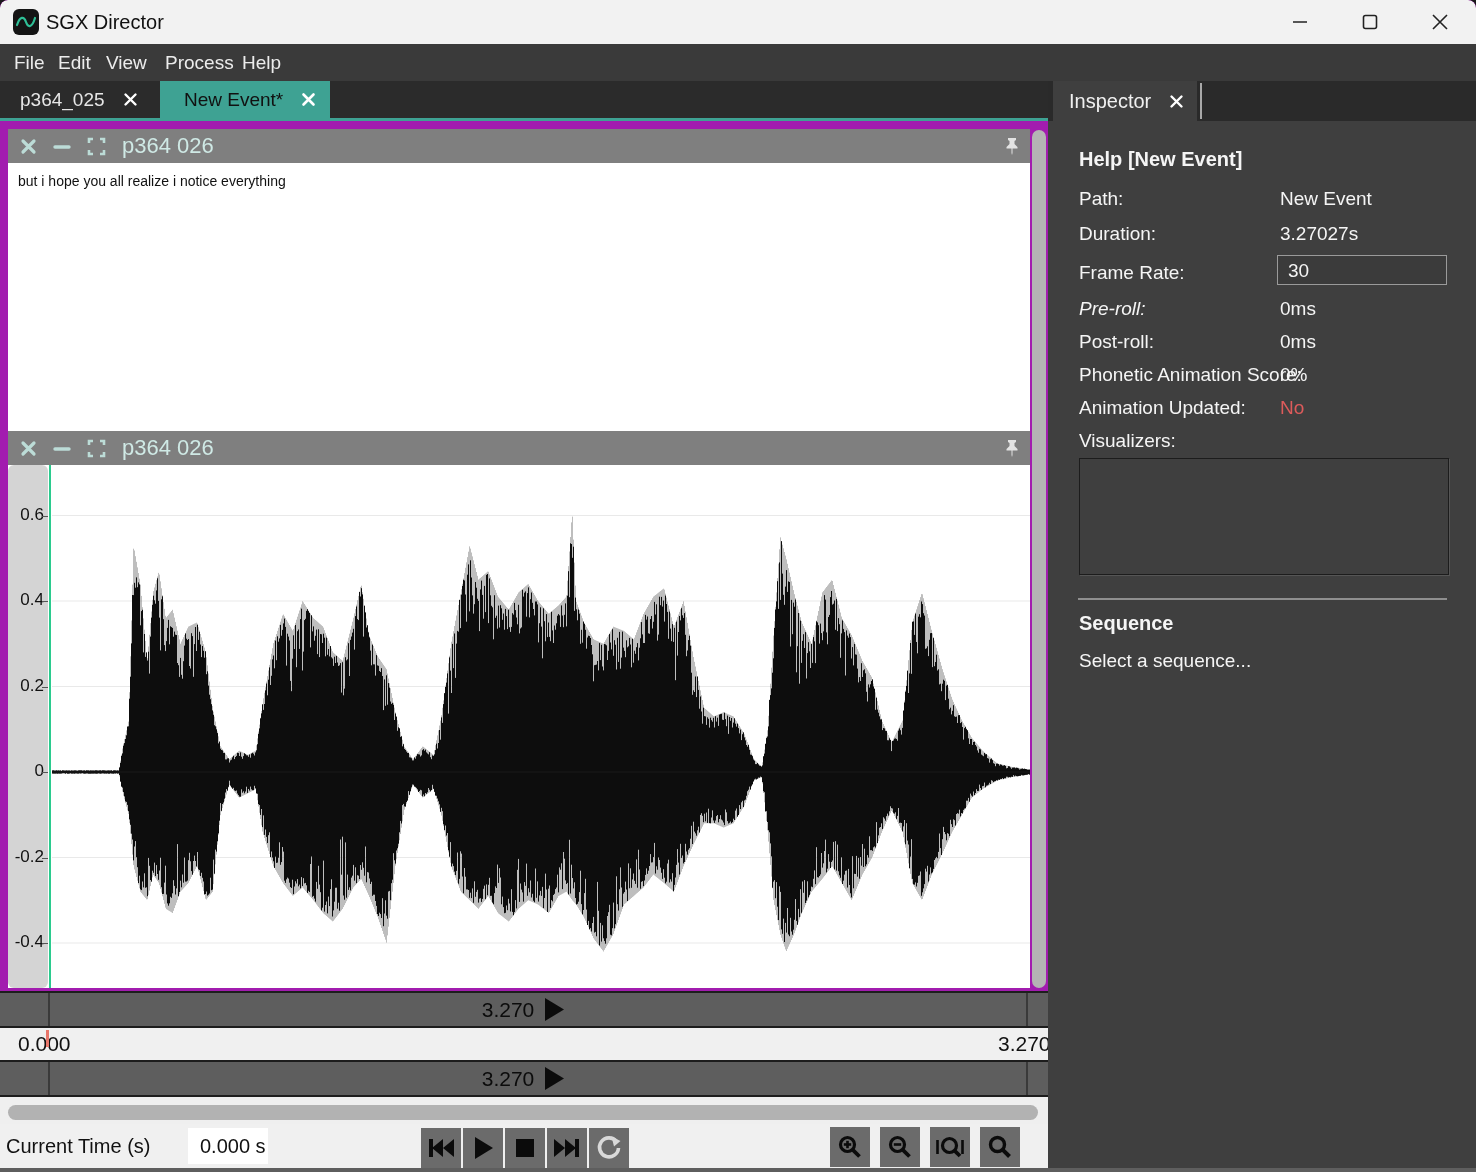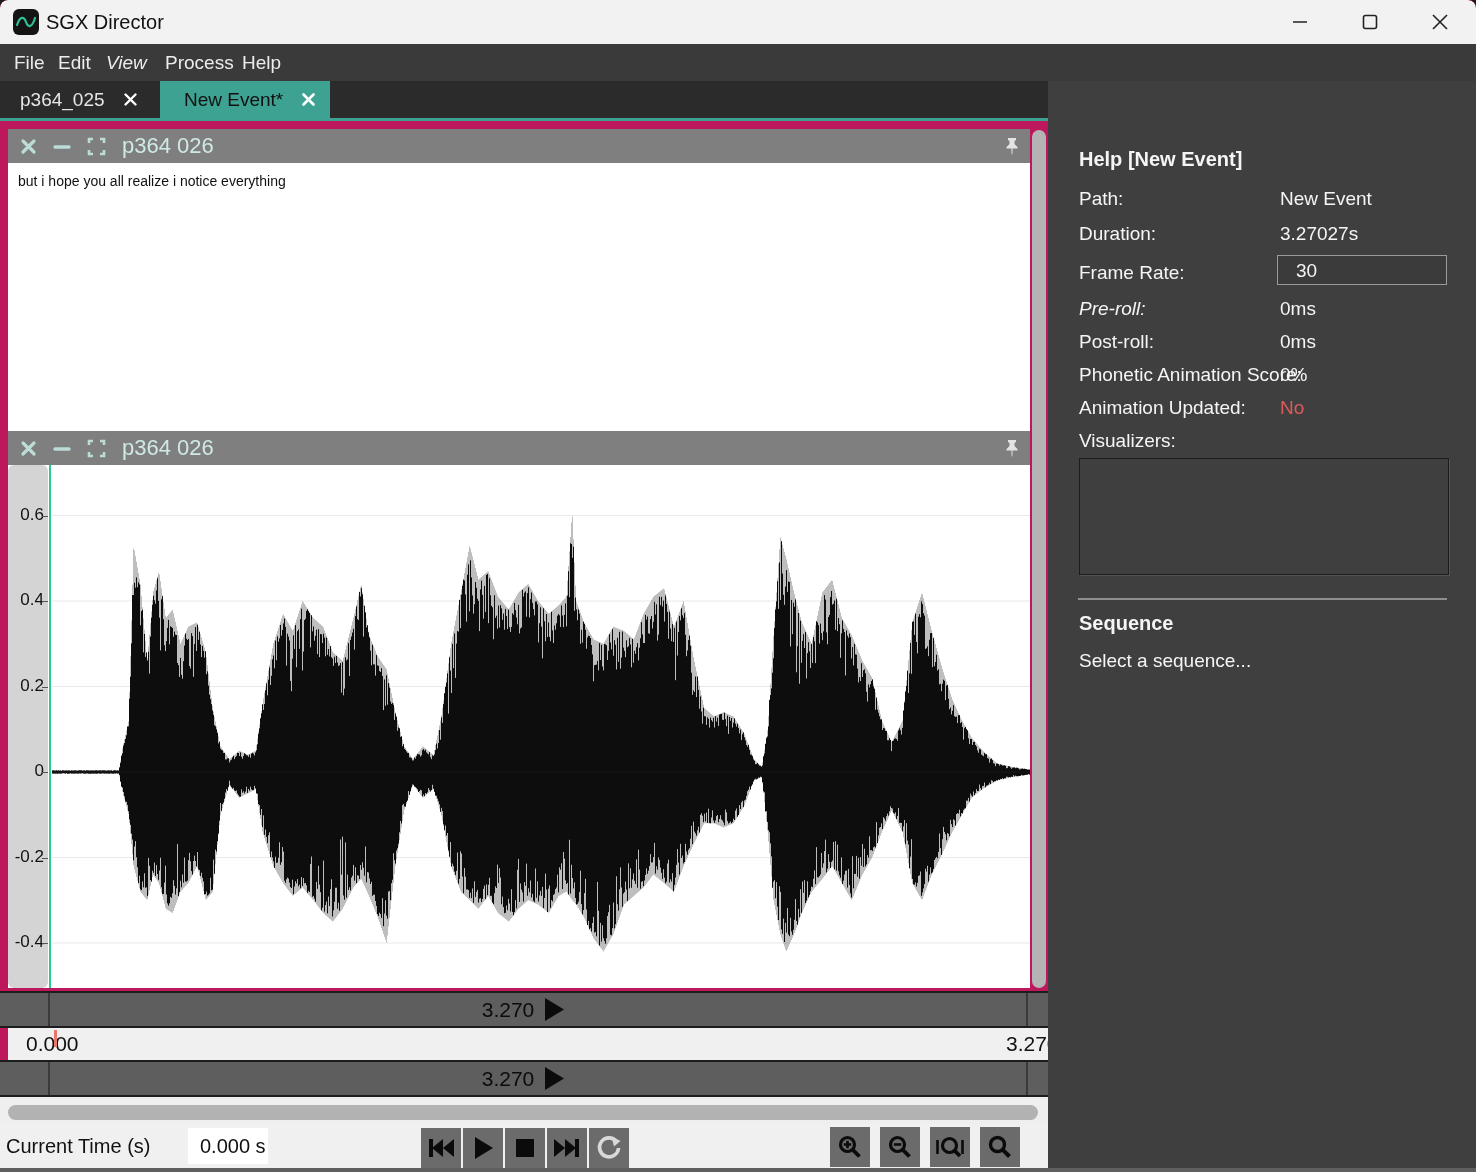--- a/index.html
+++ b/index.html
@@ -1,16 +1,16 @@
 <!DOCTYPE html>
 <html><head>
 <meta charset="utf-8">
 <style>
   html,body{margin:0;padding:0;background:#1a1a1a;font-family:"Liberation Sans",sans-serif;}
-  .window{position:relative;width:1476px;height:1172px;background:#be185d;border-radius:8px 8px 0 0;overflow:hidden;}
+  .window{position:relative;width:1476px;height:1172px;background:#a21caf;border-radius:8px 8px 0 0;overflow:hidden;}
   
   .titlebar{position:absolute;left:0;top:0;width:1476px;height:44px;background:#f2f2f2;border-radius:8px 8px 0 0;}
   .appicon{position:absolute;left:13px;top:9px;width:26px;height:26px;background:#141414;border-radius:6px;}
   .apptitle{position:absolute;left:46px;top:0;height:44px;line-height:44px;font-size:20px;color:#111;}
   .winbtn{position:absolute;top:0;width:46px;height:44px;display:flex;align-items:center;justify-content:center;}
   
   .menubar{position:absolute;left:0;top:44px;width:1476px;height:37px;background:#3a3a3a;}
   .menuitem{position:absolute;top:0;height:37px;line-height:37px;font-size:19px;color:#ececec;}
   
   .tabbar{position:absolute;left:0;top:81px;width:1048px;height:37px;background:#2b2b2b;}
@@ -40,42 +40,42 @@
   .plot{position:absolute;left:44px;top:0;width:978px;height:523px;}
   
   .vscroll{position:absolute;left:1032px;top:130px;width:14px;height:858px;background:#b4b4b4;border-radius:7px;}
   .hscrollrow{position:absolute;left:0;top:1097px;width:1048px;height:27px;background:#efefef;}
   .hscroll{position:absolute;left:8px;top:8px;width:1030px;height:15px;background:#b2b2b2;border-radius:8px;}
   
   .rangebar{position:absolute;left:0;width:1048px;height:37px;background:#5e5e5e;border-top:2px solid #1d1d1d;border-bottom:2px solid #1d1d1d;box-sizing:border-box;display:flex;align-items:center;justify-content:center;gap:8px;}
   .bar1{top:991px;} .bar2{top:1060px;}
   .rb-handle{position:absolute;top:0;width:2px;height:33px;background:#3a3a3a;}
   .rb-label{font-size:21px;color:#0b0b0b;}
-  .ruler{position:absolute;left:8px;top:1028px;width:1175px;height:32px;background:#f0f0f0;overflow:hidden;}
+  .ruler{position:absolute;left:0;top:1028px;width:1175px;height:32px;background:#f0f0f0;overflow:hidden;}
   .ruler .start{position:absolute;left:18px;top:0;height:32px;line-height:32px;font-size:21px;color:#111;}
   .ruler .end{position:absolute;left:998px;top:0;height:32px;line-height:32px;font-size:21px;color:#111;}
   .playhead{position:absolute;left:46px;top:2px;width:3px;height:17px;background:#e8766a;}
   
   .toolbar{position:absolute;left:0;top:1124px;width:1048px;height:44px;background:#f0f0f0;}
   .ctlabel{position:absolute;left:6px;top:0;height:44px;line-height:44px;font-size:20px;color:#111;}
   .ctvalue{position:absolute;left:188px;top:4px;width:80px;height:36px;background:#fff;line-height:36px;font-size:20px;color:#111;padding-left:12px;box-sizing:border-box;}
   .tbtn{position:absolute;top:4px;width:40px;height:40px;background:#6b6b6b;display:flex;align-items:center;justify-content:center;}
   .bottomstrip{position:absolute;left:0;top:1168px;width:1476px;height:4px;background:#5e5e5e;}
   
   .dock{position:absolute;left:1048px;top:81px;width:428px;height:1087px;background:#3f3f3f;}
   .docktabrow{position:absolute;left:0;top:0;width:428px;height:40px;background:#2a2a2a;}
   .docktab{position:absolute;left:5px;top:0;width:144px;height:40px;background:#3f3f3f;display:flex;align-items:center;}
   .docktab .lbl{margin-left:16px;font-size:20px;color:#f0f0f0;}
   .docktabsep{position:absolute;left:152px;top:2px;width:2px;height:36px;background:#a8a8a8;}
   .insp{position:absolute;left:0;top:40px;width:428px;height:1047px;color:#f5f5f5;font-size:19px;}
   .ihead{position:absolute;left:31px;font-weight:bold;font-size:20px;}
   .ilabel{position:absolute;left:31px;}
   .ivalue{position:absolute;left:232px;}
   .ival-red{color:#dd5b5b;}
-  .iinput{position:absolute;left:229px;width:170px;height:30px;background:#3b3b3b;border:1px solid #9a9a9a;line-height:30px;padding-left:18px;box-sizing:border-box;color:#f5f5f5;font-size:19px;}
+  .iinput{position:absolute;left:229px;width:170px;height:30px;background:#3b3b3b;border:1px solid #9a9a9a;line-height:30px;padding-left:10px;box-sizing:border-box;color:#f5f5f5;font-size:19px;}
   .vizbox{position:absolute;left:31px;width:368px;height:115px;background:#3f3f3f;border:1px solid #1c1c1c;box-shadow:1px 1px 0 #555;}
   .idivider{position:absolute;left:30px;width:369px;height:2px;background:#8f8f8f;}
 </style>
 </head>
 <body>
 
 <div class="window">
 
   <div class="titlebar">
     <div class="appicon">
@@ -97,21 +97,21 @@
     <div class="winbtn" style="left:1417px;">
       <svg width="18" height="18" viewBox="0 0 18 18">
           <path d="M2 2 L16 16 M16 2 L2 16" stroke="#222" stroke-width="1.6"></path>
         </svg>
     </div>
   </div>
 
   <div class="menubar">
     <div class="menuitem" style="left:14px;">File</div>
     <div class="menuitem" style="left:58px;">Edit</div>
-    <div class="menuitem" style="left:106px;font-style:italic;">View</div>
+    <div class="menuitem" style="left:106px;">View</div>
     <div class="menuitem" style="left:165px;">Process</div>
     <div class="menuitem" style="left:242px;">Help</div>
   </div>
 
   <div class="tabbar">
     <div class="tab tab1">
       <span class="lbl">p364_025</span>
       <span class="tabx">
         <svg width="15" height="15" viewBox="0 0 15 15">
             <path d="M2.5 2.5 L12.5 12.5 M12.5 2.5 L2.5 12.5" stroke="#fff" stroke-width="2.4" stroke-linecap="round"></path>
@@ -324,20 +324,31 @@
       <span style="display:inline-flex;">
         <svg width="26" height="26" viewBox="0 0 26 26" stroke="#0b0b0b" fill="none">
             <circle cx="10.5" cy="10.5" r="7" stroke-width="3.4"></circle>
             <line x1="15.8" y1="15.8" x2="22.5" y2="22.5" stroke-width="4"></line>
           </svg>
       </span>
     </div>
   </div>
 
   <div class="dock">
+    <div class="docktabrow">
+      <div class="docktab">
+        <span class="lbl">Inspector</span>
+        <span class="tabx">
+          <svg width="15" height="15" viewBox="0 0 15 15">
+              <path d="M2.5 2.5 L12.5 12.5 M12.5 2.5 L2.5 12.5" stroke="#fff" stroke-width="2.4" stroke-linecap="round"></path>
+            </svg>
+        </span>
+      </div>
+      <div class="docktabsep"></div>
+    </div>
     <div class="insp">
       <div class="ihead" style="top:27px;">Help [New Event]</div>
 
       <div class="ilabel" style="top:67px;">Path:</div>
       <div class="ivalue" style="top:67px;">New Event</div>
 
       <div class="ilabel" style="top:102px;">Duration:</div>
       <div class="ivalue" style="top:102px;">3.27027s</div>
 
       <div class="ilabel" style="top:141px;">Frame Rate:</div>

